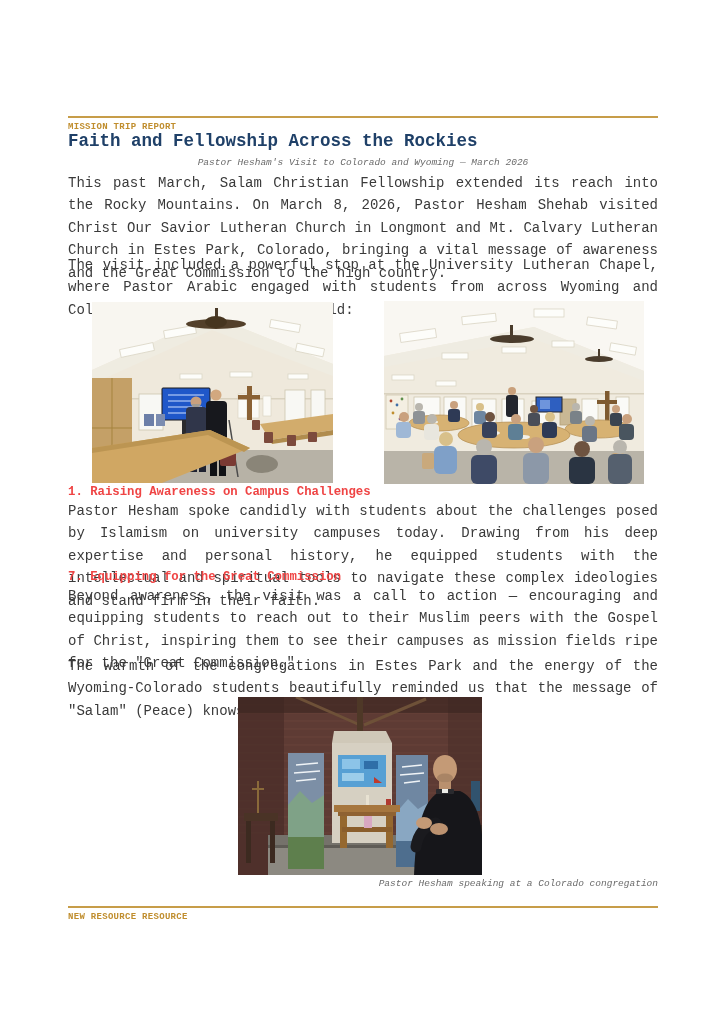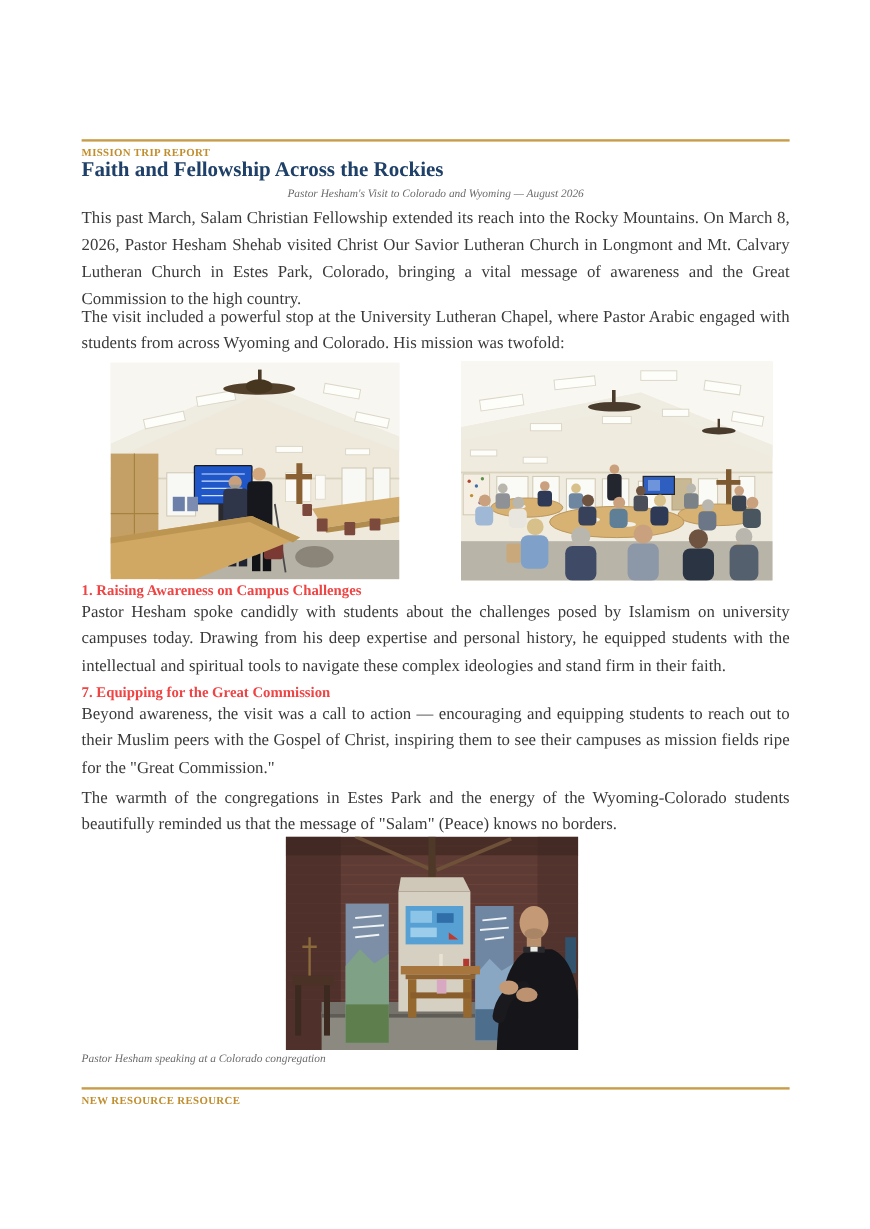--- a/index.html
+++ b/index.html
@@ -1,18 +1,18 @@
 <!DOCTYPE html>
 <html><head>
 <meta charset="utf-8">
 <style>
   html,body{margin:0;padding:0;background:#ffffff;}
   #page{
     position:relative;width:725px;height:1024px;background:#ffffff;overflow:hidden;
-    font-family:Liberation Serif, serif;
+    font-family:Liberation Mono, monospace;
   }
   .abs{position:absolute;left:68px;width:590px;}
   .rule{height:2px;background:#C79D49;}
   .r1{top:116px;}
   .r2{top:906px;}
   .kicker{font-size:9px;font-weight:bold;color:#C08E2E;letter-spacing:.3px;}
   .k1{top:122px;}
   .k2{top:912px;}
   .title{margin:0;font-weight:bold;color:#1F4068;}
   .t1{top:131px;font-size:17.5px;line-height:21px;}
@@ -25,31 +25,31 @@
   .p4{top:585px;}
   .p5{top:655px;}
   .subhead{margin:0;font-size:12.3px;font-weight:bold;color:#ef4444;line-height:15px;}
   .h2a{top:485px;}
   .h2b{top:570px;}
   .photo{position:absolute;overflow:hidden;}
   .photo svg{display:block;width:100%;height:100%;}
   .photo1{left:92px;top:302px;width:241px;height:181px;}
   .photo2{left:384px;top:301px;width:260px;height:183px;}
   .photo3{left:238px;top:697px;width:244px;height:178px;}
-  .caption{top:878px;text-align:left;font-style:italic;font-size:9.5px;color:#6B6B6B;}
+  .caption{top:878px;text-align:right;font-style:italic;font-size:9.5px;color:#6B6B6B;}
 </style>
 </head>
 <body>
 
 <div id="page">
 
   <div class="abs rule r1"></div>
   <div class="abs kicker k1">MISSION TRIP REPORT</div>
   <h1 class="abs title t1">Faith and Fellowship Across the Rockies</h1>
-  <div class="abs subtitle">Pastor Hesham's Visit to Colorado and Wyoming — August 2026</div>
+  <div class="abs subtitle">Pastor Hesham's Visit to Colorado and Wyoming — March 2026</div>
 
   <p class="abs body p1">This past March, Salam Christian Fellowship extended its reach into the Rocky Mountains. On March 8, 2026, Pastor Hesham Shehab visited Christ Our Savior Lutheran Church in Longmont and Mt. Calvary Lutheran Church in Estes Park, Colorado, bringing a vital message of awareness and the Great Commission to the high country.</p>
   <p class="abs body p2">The visit included a powerful stop at the University Lutheran Chapel, where Pastor Arabic engaged with students from across Wyoming and Colorado. His mission was twofold:</p>
 
   <div class="photo photo1">
     <svg viewBox="0 0 241 181" preserveAspectRatio="none">
       <rect width="241" height="181" fill="#EFE9DC"></rect>
       <polygon points="0,0 241,0 241,62 120,14 0,68" fill="#F8F6F0"></polygon>
       <polygon points="0,68 120,14 241,62 241,74 120,28 0,82" fill="#EFECE1"></polygon>
       <g fill="#FDFDFA" stroke="#DBD6C6" stroke-width="0.8">

